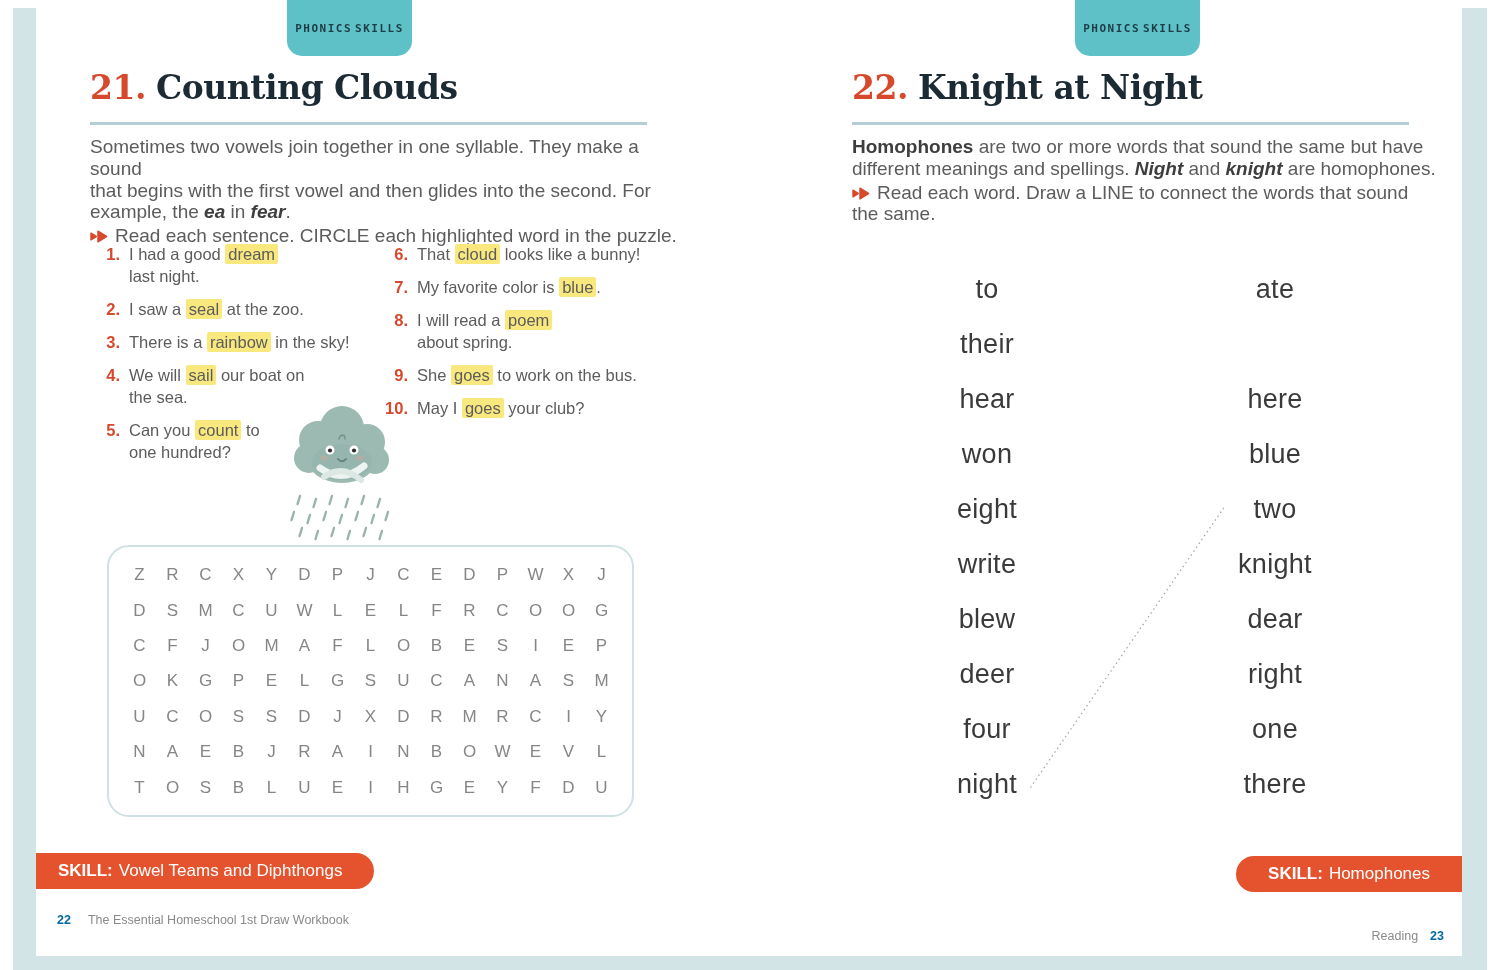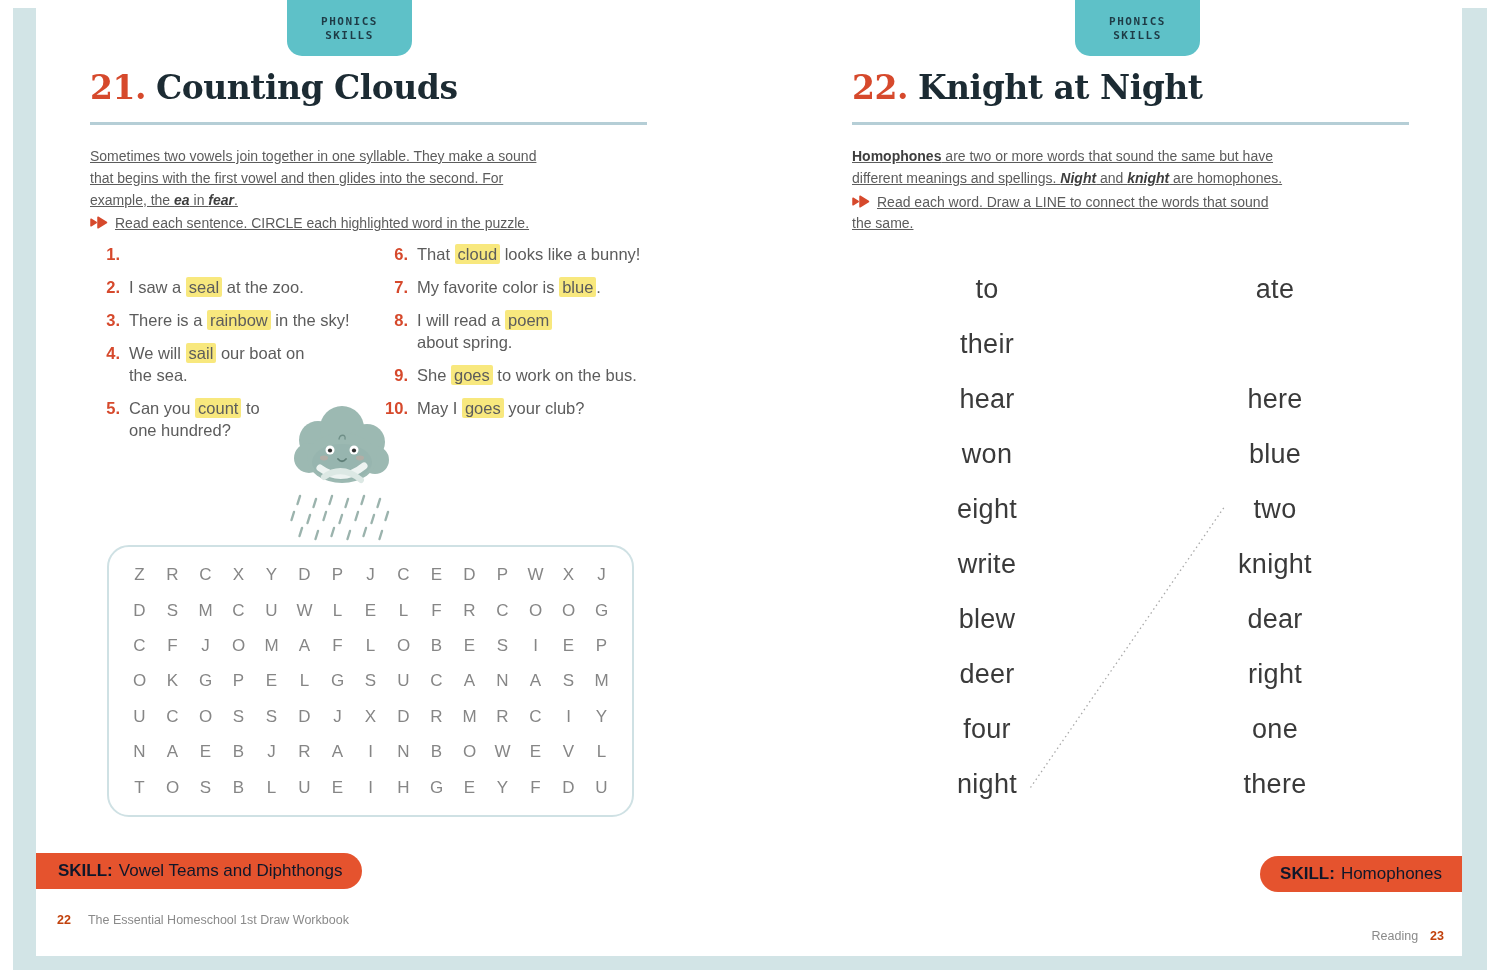--- a/index.html
+++ b/index.html
@@ -9,40 +9,40 @@
   }
   
   .cover{position:absolute;background:#d2e4e6;}
   .cover-left{left:13px;top:8px;width:23px;height:948px;}
   .cover-right{left:1462px;top:8px;width:25px;height:948px;}
   .cover-bottom{left:13px;top:956px;width:1474px;height:14px;}
 
   
   .tab{
     position:absolute;top:0;width:125px;height:56px;background:#5ec1c8;
-    border-radius:0 0 15px 15px;display:flex;flex-direction:column;align-items:center;justify-content:center;
+    border-radius:0 0 15px 15px;display:flex;flex-direction:row;align-items:center;justify-content:center;
     gap:3px;font-family:"DejaVu Sans Mono",monospace;font-size:11px;font-weight:bold;
     letter-spacing:1.5px;color:#1e3b46;line-height:1;
   }
   .tab-left{left:287px;}
   .tab-right{left:1075px;}
 
   
   .page-title{
     position:absolute;top:68px;font-family:"DejaVu Serif",serif;font-size:33px;font-weight:bold;
     color:#1c2b33;letter-spacing:-0.5px;white-space:nowrap;
   }
   .title-l{left:90px;} .title-r{left:852px;}
   .lesson-num{color:#d6492c;margin-right:10px;}
   .title-rule{position:absolute;top:122px;width:557px;height:3px;background:#b5ced6;}
   .rule-l{left:90px;} .rule-r{left:852px;}
 
   
   .intro{
-    position:absolute;top:146px;width:600px;font-size:14px;line-height:21.8px;color:#5c5c5c;text-decoration:underline;
+    position:absolute;top:136px;width:600px;font-size:19px;line-height:21.8px;color:#5c5c5c;
   }
   .intro-l{left:90px;} .intro-r{left:852px;}
   .tk-b{font-weight:bold;color:#3e3e3e;}
   .tk-bi{font-weight:bold;font-style:italic;color:#3e3e3e;}
   .hl{background:#f8e87e;padding:1px 3px;border-radius:2px;}
   .instruction{margin-top:2px;}
   .arrow-ic{display:inline-block;vertical-align:-1px;margin-right:7px;}
 
   
   .sent-cols{position:absolute;left:90px;top:243px;width:575px;display:flex;}
@@ -68,32 +68,32 @@
   .word-cell{width:270px;display:flex;align-items:center;justify-content:center;
     font-size:27px;color:#3a3a3a;letter-spacing:0.3px;}
   .word-cell.right{margin-left:18px;}
   .connect-svg{position:absolute;left:852px;top:262px;width:558px;height:560px;pointer-events:none;}
 
   
   .cloud-wrap{position:absolute;left:282px;top:400px;width:120px;height:142px;}
 
   
   .skill-badge{
-    position:absolute;background:#e5532e;color:#0f172a;font-size:17px;
-    padding:8px 20px;white-space:nowrap;
+    position:absolute;background:#e5532e;color:#ffffff;font-size:17px;
+    padding:8px 32px;white-space:nowrap;
   }
   .badge-l{left:36px;top:853px;border-radius:0 20px 20px 0;padding-left:22px;}
   .badge-r{right:38px;top:856px;border-radius:20px 0 0 20px;}
   .skill-label{font-weight:bold;margin-right:6px;}
 
   
   .footer{position:absolute;top:913px;font-size:12.5px;color:#8a8a8a;}
   .footer-l{left:57px;}
   .footer-r{right:56px;text-align:center;margin-top:16px;}
-  .pagenum{font-weight:bold;color:#c2410c;}
+  .pagenum{font-weight:bold;color:#0369a1;}
   .footer-l .pagenum{margin-right:17px;}
   .footer-r .pagenum{margin-left:12px;}
 </style>
 </head>
 <body>
 
 <div class="canvas">
 
   <div class="cover cover-left"></div>
   <div class="cover cover-right"></div>
@@ -120,20 +120,21 @@
         <path d="M1,3.2 L6.2,6.5 L1,9.8 Z" fill="#d6492c" stroke="#d6492c" stroke-width="1.5" stroke-linejoin="round"></path>
         <path d="M8,1.2 L16.5,6.5 L8,11.8 Z" fill="#d6492c" stroke="#d6492c" stroke-width="1.5" stroke-linejoin="round"></path>
       </svg><span id="instr-left-text"><span>Read each sentence. CIRCLE each highlighted word in the puzzle.</span></span>
     </div>
   </div>
 
   <div class="sent-cols">
     <div class="sent-col1" id="sent-col-1">
         <div class="sent">
           <span class="num">1.</span>
+          <div class="txt"><span>I had a good </span><span class="hl">dream</span><br><span>last night.</span></div>
         </div>
         <div class="sent">
           <span class="num">2.</span>
           <div class="txt"><span>I saw a </span><span class="hl">seal</span><span> at the zoo.</span></div>
         </div>
         <div class="sent">
           <span class="num">3.</span>
           <div class="txt"><span>There is a </span><span class="hl">rainbow</span><span> in the sky!</span></div>
         </div>
         <div class="sent">

